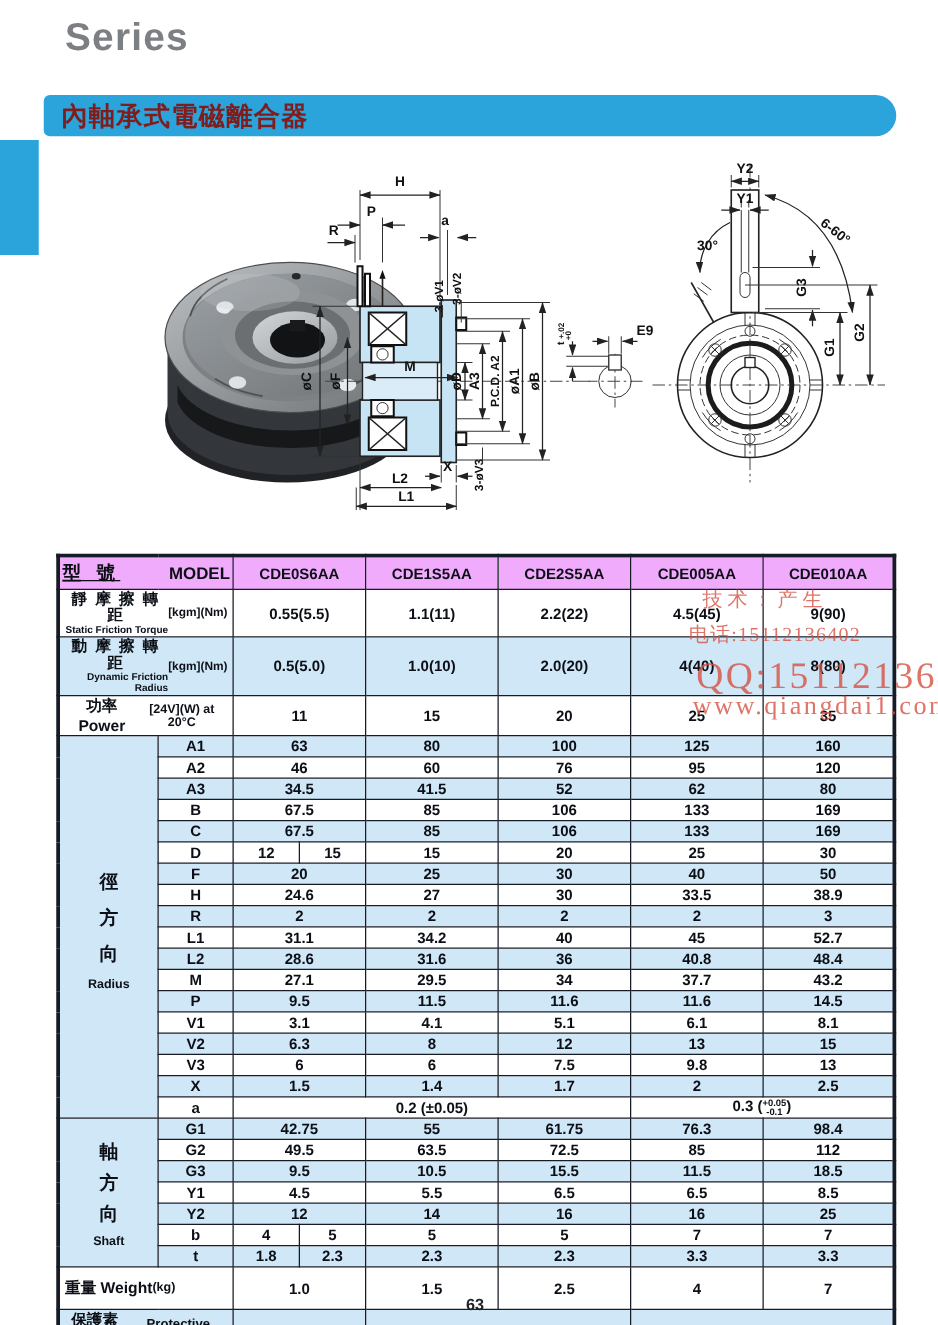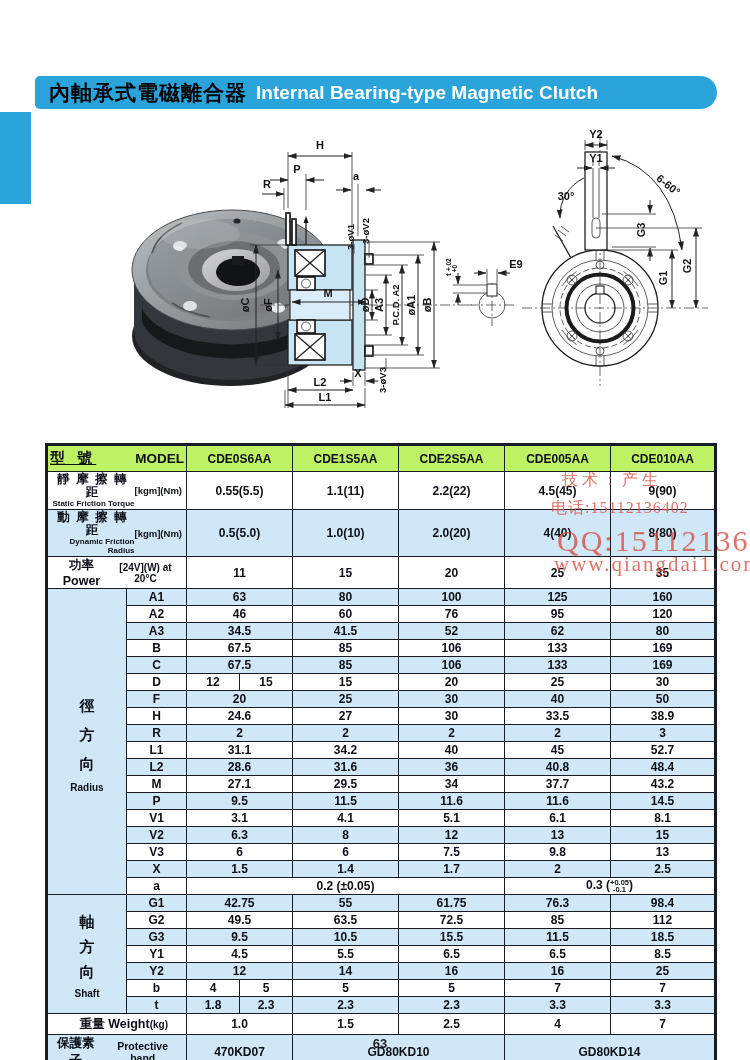--- a/index.html
+++ b/index.html
@@ -3,47 +3,47 @@
 <meta charset="utf-8">
 <style>
   html,body{margin:0;padding:0;}
   body{width:750px;height:1060px;position:relative;background:#fff;font-family:"Liberation Sans",sans-serif;overflow:hidden;}
 
   
   .title-wrap{position:absolute;left:42px;top:12px;display:flex;align-items:baseline;}
   .big-title{font-size:58px;font-weight:bold;letter-spacing:2px;color:#fff;-webkit-text-stroke:2.6px #161616;text-stroke:2.6px #161616;line-height:1;}
   .sub-title{font-size:31px;font-weight:bold;color:#7c7f83;margin-left:10px;letter-spacing:1px;}
   .banner{position:absolute;left:35px;top:76px;width:682px;height:33px;background:#2ba4dc;border-radius:5px 17px 17px 5px;display:flex;align-items:center;padding-left:14px;box-sizing:border-box;}
-  .banner .zh{color:#000000;font-weight:bold;font-size:21px;letter-spacing:1px;}
+  .banner .zh{color:#7f1d1d;font-weight:bold;font-size:21px;letter-spacing:1px;}
   .banner .en{color:#fff;font-weight:bold;font-size:19px;margin-left:9px;}
   .blue-square{position:absolute;left:0;top:112px;width:31px;height:92px;background:#2ba4dc;}
 
   
   .drawing{position:absolute;}
   svg text{font-family:"Liberation Sans",sans-serif;}
   .lbl{font-size:11px;font-weight:bold;fill:#111;}
   .lbls{font-size:9.5px;font-weight:bold;fill:#111;}
 
   
   #spec-table{position:absolute;left:45px;top:443px;border-collapse:collapse;table-layout:fixed;border:3px solid #161b26;}
   #spec-table td{border:1.5px solid #161b26;padding:0;text-align:center;vertical-align:middle;font-weight:bold;font-size:12px;color:#0c0f16;overflow:hidden;}
-  tr.hdr{height:27px;background:#bef264;}
+  tr.hdr{height:27px;background:#f0abfc;}
   tr.hdr td{font-size:13.5px;}
   tr.spec{height:33px;}
   tr.pow{height:23px;}
   tr.d{height:17px;}
-  tr.wt{height:21px;}
+  tr.wt{height:34px;}
   tr.pb{height:24px;}
   tr.shade{background:#cfe7f6;}
   td.lblcell{text-align:left;}
   .speclab{display:flex;align-items:center;justify-content:space-between;padding:1px 4px 1px 3px;}
   .speclab .zh{font-size:12.5px;font-weight:bold;letter-spacing:1.5px;line-height:13px;}
   .speclab .en{font-size:8px;font-weight:bold;line-height:9px;letter-spacing:0;text-align:right;}
   .speclab .unit{font-size:9.5px;font-weight:bold;white-space:nowrap;}
-  .inl{display:flex;align-items:center;justify-content:flex-end;padding:0 6px 0 4px;}
+  .inl{display:flex;align-items:center;justify-content:flex-start;padding:0 6px 0 4px;}
   .inl .zh{font-size:12.5px;}
   .inl .unit{font-size:10px;}
   .hdrlab{display:flex;align-items:center;justify-content:center;gap:7px;}
   .hdrlab .zh{font-size:15px;letter-spacing:4px;text-decoration:underline;}
   .hdrlab .en{font-size:13.5px;margin-left:32px;}
   .vcell{display:flex;flex-direction:column;align-items:center;justify-content:center;height:100%;}
   .vcell .ch{font-size:15px;font-weight:bold;line-height:1;margin:7px 0;}
   .vcell .en{font-size:10px;font-weight:bold;margin-top:4px;}
   .vcell.small .ch{margin:5px 0;}
   .stk{display:inline-flex;flex-direction:column;font-size:7.5px;line-height:7.5px;vertical-align:middle;font-weight:bold;}
@@ -54,24 +54,24 @@
   .wm2{left:551px;top:498px;font-size:16px;letter-spacing:1px;}
   .wm3{left:557px;top:524px;font-size:30px;letter-spacing:2px;}
   .wm4{left:554px;top:552px;font-size:21px;letter-spacing:2px;}
 
   .pageno{position:absolute;left:45px;top:1036px;width:670px;text-align:center;font-size:13px;font-weight:bold;color:#222;}
 </style>
 </head>
 <body>
 
 <div class="title-wrap">
+  <span class="sub-title">Series</span>
 </div>
 <div class="banner">
   <span class="zh">內軸承式電磁離合器</span>
-  <span class="en">Internal Bearing-type Magnetic Clutch</span>
 </div>
 <div class="blue-square"></div>
 
 <svg class="drawing" style="left:112px;top:158px" width="240" height="250" viewBox="0 0 240 250">
   <defs>
     <linearGradient id="gRim" x1="0" y1="0" x2="1" y2="1">
       <stop offset="0" stop-color="#bcbfc2"></stop>
         <stop offset="1" stop-color="#6f7376"></stop>
     </linearGradient>
     <linearGradient id="gFace" x1="0" y1="0" x2="1" y2="1">

